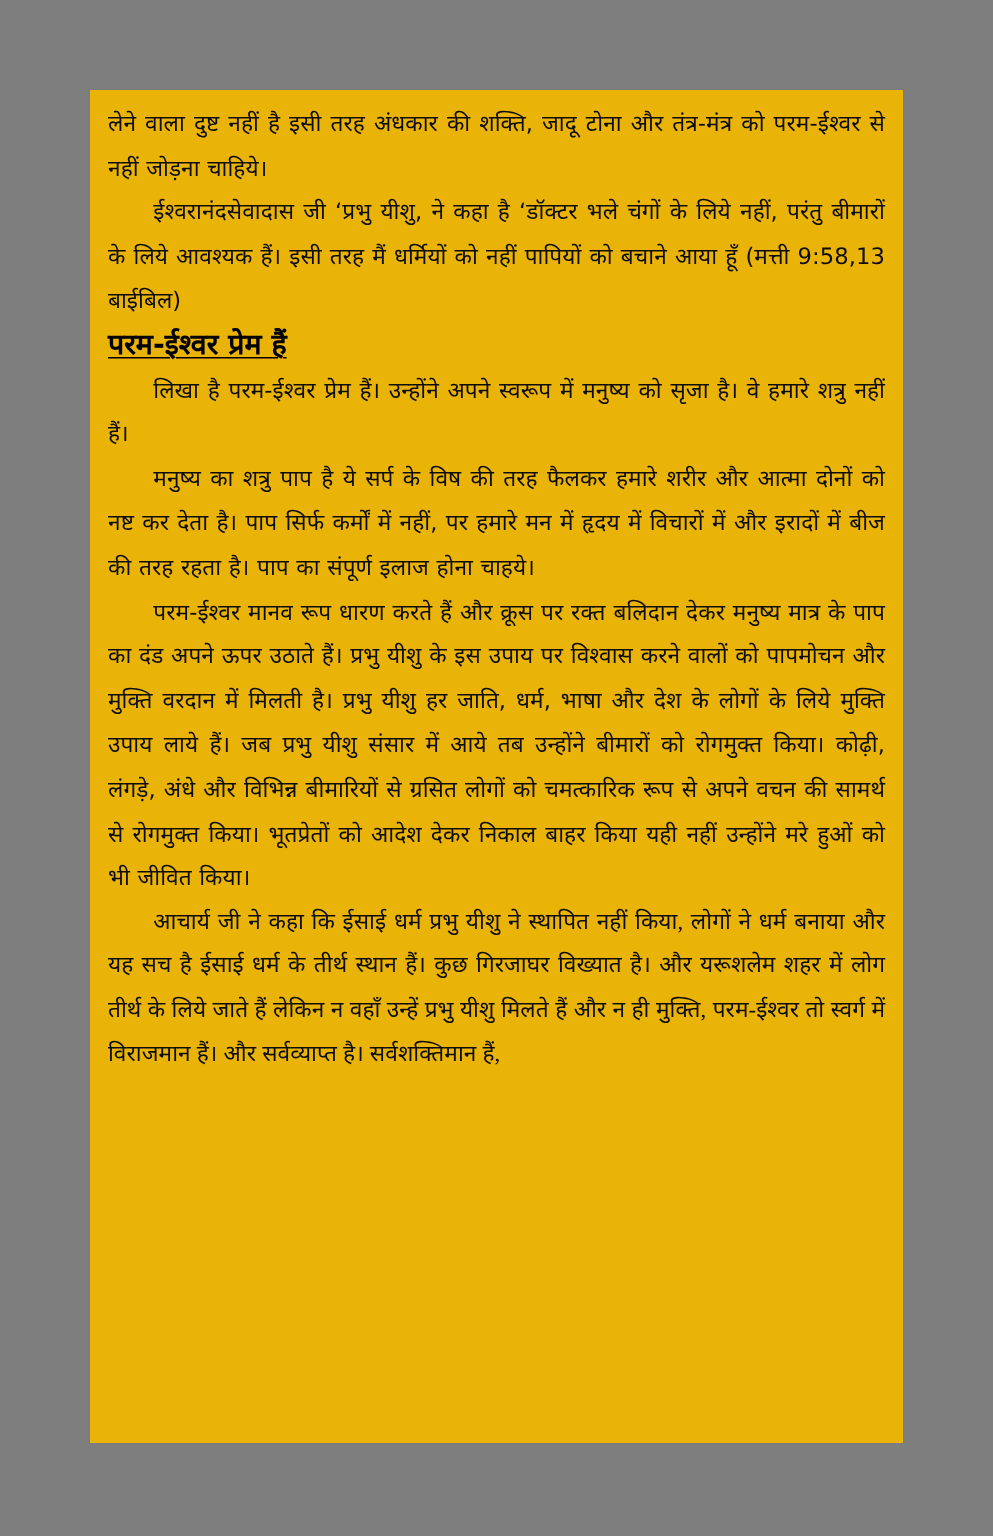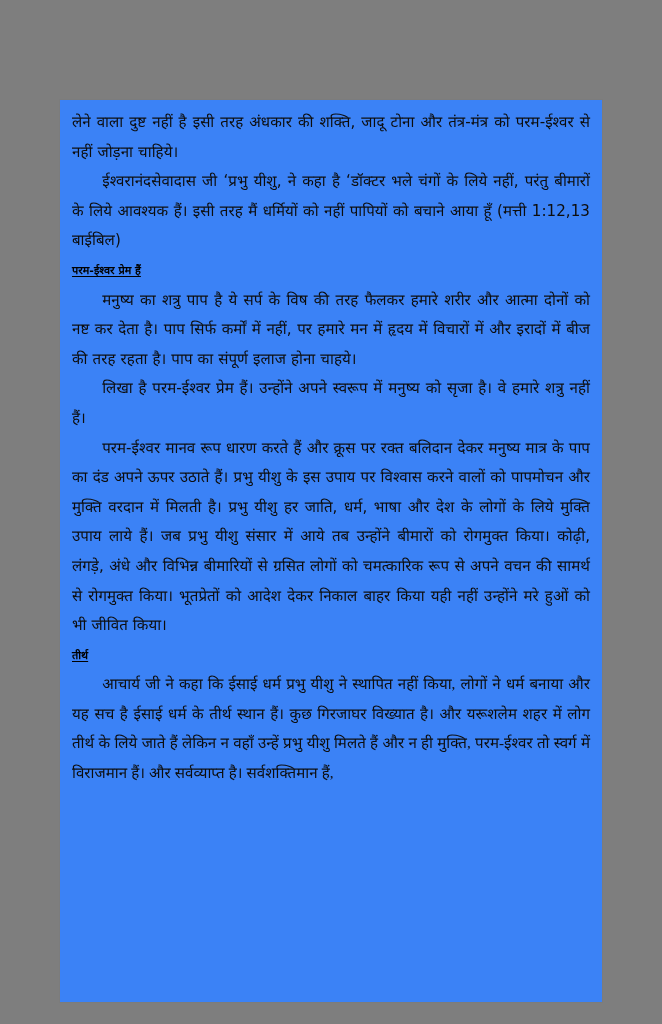--- a/index.html
+++ b/index.html
@@ -67,56 +67,55 @@
     text-align-last: auto;
     font-family: Liberation Serif, serif;
   }
 
   .doc-heading {
     margin: 0;
     padding: 0;
     text-indent: 0;
     text-align: left;
     font-family: "DejaVu Sans", sans-serif;
-    font-size: 11px;
+    font-size: 19px;
     line-height: 29.6px;
     font-weight: bold;
     color: #000000;
     white-space: nowrap;
   }
   .doc-heading > span.hd-underline {
     text-decoration: underline;
     text-decoration-thickness: 1px;
     text-underline-offset: 2px;
   }
 </style>
 </head>
 <body style="background: rgb(126, 126, 126);">
 
 <div id="page-canvas" style="background: rgb(126, 126, 126);">
 
-  <div id="paper" style="background: #3b82f6; margin-top: 40px;">
+  <div id="paper" style="background: #eab308;">
     <div id="text-column">
 
       <p class="doc-para no-indent" style="color: rgb(13, 13, 13); text-align-last: left;">लेने वाला दुष्ट नहीं है इसी तरह अंधकार की शक्ति, जादू टोना और तंत्र-मंत्र को परम-ईश्वर से नहीं जोड़ना चाहिये।</p>
 
-      <p class="doc-para" style="color: rgb(13, 13, 13); text-align-last: left;">ईश्वरानंदसेवादास जी ‘प्रभु यीशु, ने कहा है ‘डॉक्टर भले चंगों के लिये नहीं, परंतु बीमारों के लिये आवश्यक हैं। इसी तरह मैं धर्मियों को नहीं पापियों को बचाने आया हूँ (मत्ती 1:12,13 बाईबिल)</p>
+      <p class="doc-para" style="color: rgb(13, 13, 13); text-align-last: left;">ईश्वरानंदसेवादास जी ‘प्रभु यीशु, ने कहा है ‘डॉक्टर भले चंगों के लिये नहीं, परंतु बीमारों के लिये आवश्यक हैं। इसी तरह मैं धर्मियों को नहीं पापियों को बचाने आया हूँ (मत्ती 9:58,13 बाईबिल)</p>
 
       <h2 class="doc-heading"><span class="hd-underline">परम-ईश्वर प्रेम हैं</span></h2>
 
+      <p class="doc-para" style="color: rgb(13, 13, 13); text-align-last: left;">लिखा है परम-ईश्वर प्रेम हैं। उन्होंने अपने स्वरूप में मनुष्य को सृजा है। वे हमारे शत्रु नहीं हैं।</p>
+
       <p class="doc-para" style="color: rgb(13, 13, 13); text-align-last: left;">मनुष्य का शत्रु पाप है ये सर्प के विष की तरह फैलकर हमारे शरीर और आत्मा दोनों को नष्ट कर देता है। पाप सिर्फ कर्मों में नहीं, पर हमारे मन में हृदय में विचारों में और इरादों में बीज की तरह रहता है। पाप का संपूर्ण इलाज होना चाहये।</p>
-
-      <p class="doc-para" style="color: rgb(13, 13, 13); text-align-last: left;">लिखा है परम-ईश्वर प्रेम हैं। उन्होंने अपने स्वरूप में मनुष्य को सृजा है। वे हमारे शत्रु नहीं हैं।</p>
 
 
       <p class="doc-para" style="color: rgb(13, 13, 13); text-align-last: left;">परम-ईश्वर मानव रूप धारण करते हैं और क्रूस पर रक्त बलिदान देकर मनुष्य मात्र के पाप का दंड अपने ऊपर उठाते हैं। प्रभु यीशु के इस उपाय पर विश्वास करने वालों को पापमोचन और मुक्ति वरदान में मिलती है। प्रभु यीशु हर जाति, धर्म, भाषा और देश के लोगों के लिये मुक्ति उपाय लाये हैं। जब प्रभु यीशु संसार में आये तब उन्होंने बीमारों को रोगमुक्त किया। कोढ़ी, लंगड़े, अंधे और विभिन्न बीमारियों से ग्रसित लोगों को चमत्कारिक रूप से अपने वचन की सामर्थ से रोगमुक्त किया। भूतप्रेतों को आदेश देकर निकाल बाहर किया यही नहीं उन्होंने मरे हुओं को भी जीवित किया।</p>
 
 
 
-      <h2 class="doc-heading"><span class="hd-underline">तीर्थ</span></h2>
 
 
       <p class="doc-para" style="color: rgb(13, 13, 13); text-align-last: left;">आचार्य जी ने कहा कि ईसाई धर्म प्रभु यीशु ने स्थापित नहीं किया, लोगों ने धर्म बनाया और यह सच है ईसाई धर्म के तीर्थ स्थान हैं। कुछ गिरजाघर विख्यात है। और यरूशलेम शहर में लोग तीर्थ के लिये जाते हैं लेकिन न वहाँ उन्हें प्रभु यीशु मिलते हैं और न ही मुक्ति, परम-ईश्वर तो स्वर्ग में विराजमान हैं। और सर्वव्याप्त है। सर्वशक्तिमान हैं,</p>
 
     </div>
   </div>
 
 </div>
 
 </body></html>

